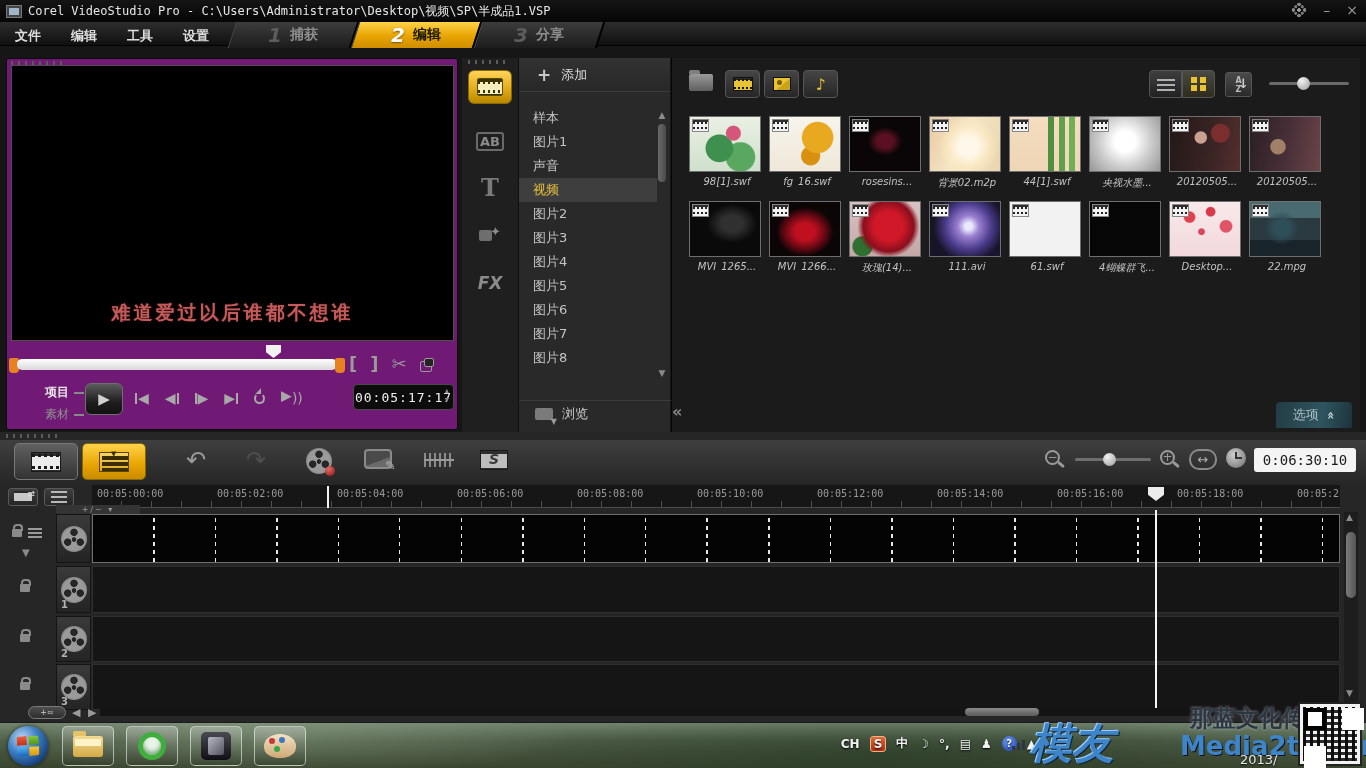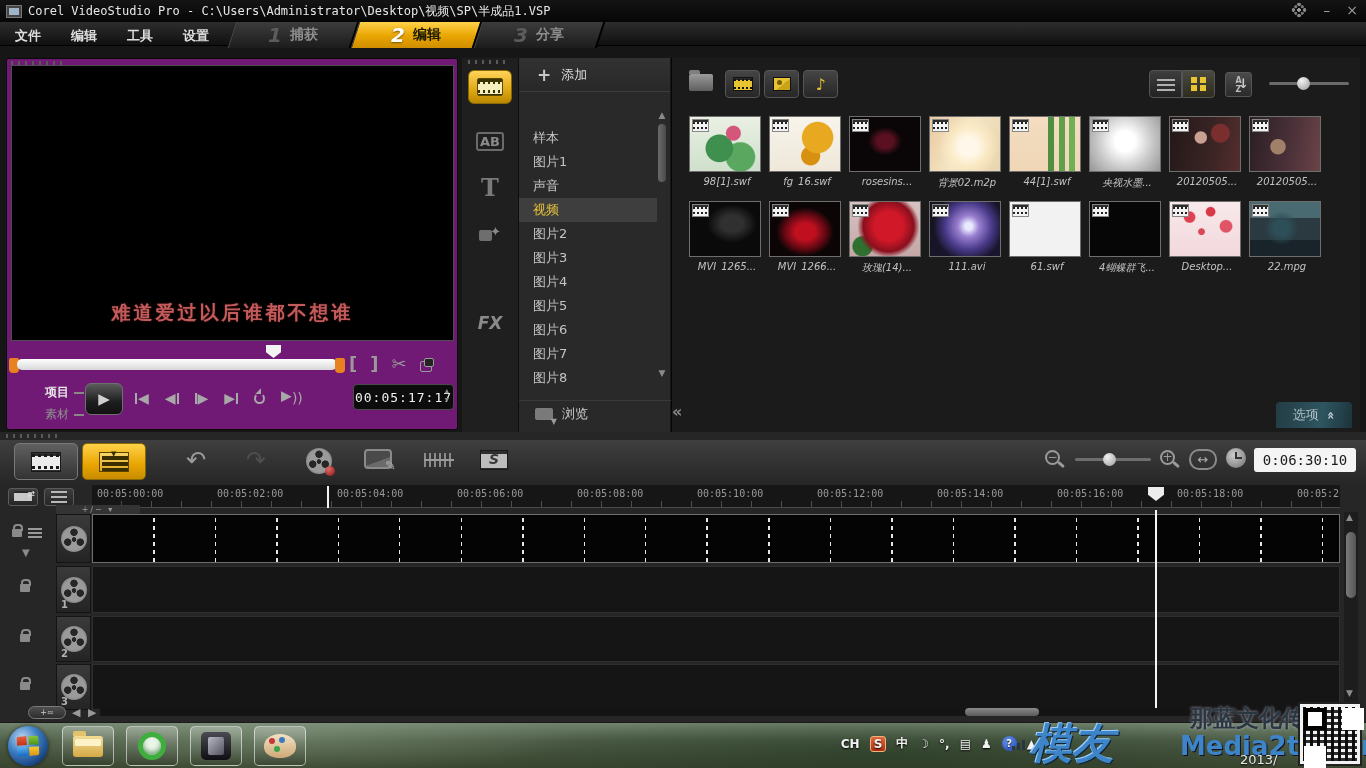--- a/index.html
+++ b/index.html
@@ -77,21 +77,21 @@
   .t-icon { font-size:24px; font-weight:bold; font-family:"DejaVu Serif", serif; color:#7a7a7a; }
   .trans-icon { position:relative; width:22px; height:18px; }
   .trans-icon::before { content:""; position:absolute; left:0; top:4px; width:13px; height:11px; background:#6e6e6e; border-radius:2px; }
   .trans-icon::after { content:"✦"; position:absolute; right:0; top:-2px; color:#8a8a8a; font-size:13px; }
   .fx-icon { font-size:17px; font-weight:bold; font-style:italic; color:#8a8a8a; }
 
   
   .liblist { position:absolute; left:518px; top:58px; width:152px; height:374px; background:#292929; border-left:1px solid #0e0e0e; }
   .lib-header { height:34px; border-bottom:1px solid #3c3c3c; display:flex; align-items:center; gap:10px; padding-left:18px; color:#d8d8d8; font-size:13px; background:linear-gradient(#323232,#282828); }
   .lib-plus { font-size:17px; color:#c8c8c8; font-weight:bold; }
-  .lib-items { position:absolute; top:68px; left:0; width:138px; }
+  .lib-items { position:absolute; top:48px; left:0; width:138px; }
   .lib-item { height:24px; line-height:24px; padding-left:14px; color:#c4c4c4; font-size:13px; }
   .lib-item.selected { background:#3e3e3e; color:#e8c23c; }
   .lib-scroll { position:absolute; right:2px; top:52px; width:12px; height:324px; }
   .lib-scroll .arr { position:absolute; left:0; width:12px; color:#8a8a8a; font-size:9px; text-align:center; }
   .lib-thumb { position:absolute; left:2px; top:14px; width:8px; height:58px; background:linear-gradient(90deg,#6a6a6a,#4a4a4a); border-radius:4px; }
   .lib-bottom { position:absolute; bottom:6px; left:0; width:152px; height:26px; display:flex; align-items:center; gap:9px; padding-left:16px; color:#c8c8c8; font-size:13px; border-top:1px solid #3a3a3a; }
   .browse-icon { position:relative; width:18px; height:12px; background:#7a7a7a; border-radius:2px; }
   .browse-icon::after { content:"▼"; position:absolute; right:-4px; bottom:-6px; font-size:8px; color:#9a9a9a; }
   .collapse-btn { position:absolute; left:672px; top:402px; color:#8a8a8a; font-size:16px; font-weight:bold; }
 
@@ -339,21 +339,21 @@
       </div>
     <div class="rail-btn" style="top:66px;">
         <span class="ab-icon">AB</span>
       </div>
     <div class="rail-btn" style="top:112px;">
         <span class="t-icon">T</span>
       </div>
     <div class="rail-btn" style="top:160px;">
         <span class="trans-icon"></span>
       </div>
-    <div class="rail-btn" style="top:208px;margin-top:40px;">
+    <div class="rail-btn" style="top:208px;">
         <span class="fx-icon">FX</span>
       </div>
   </div>
 
   <div class="liblist">
     <div class="lib-header">
       <span class="lib-plus">+</span>
       <span>添加</span>
     </div>
     <div class="lib-items" id="library-items">

